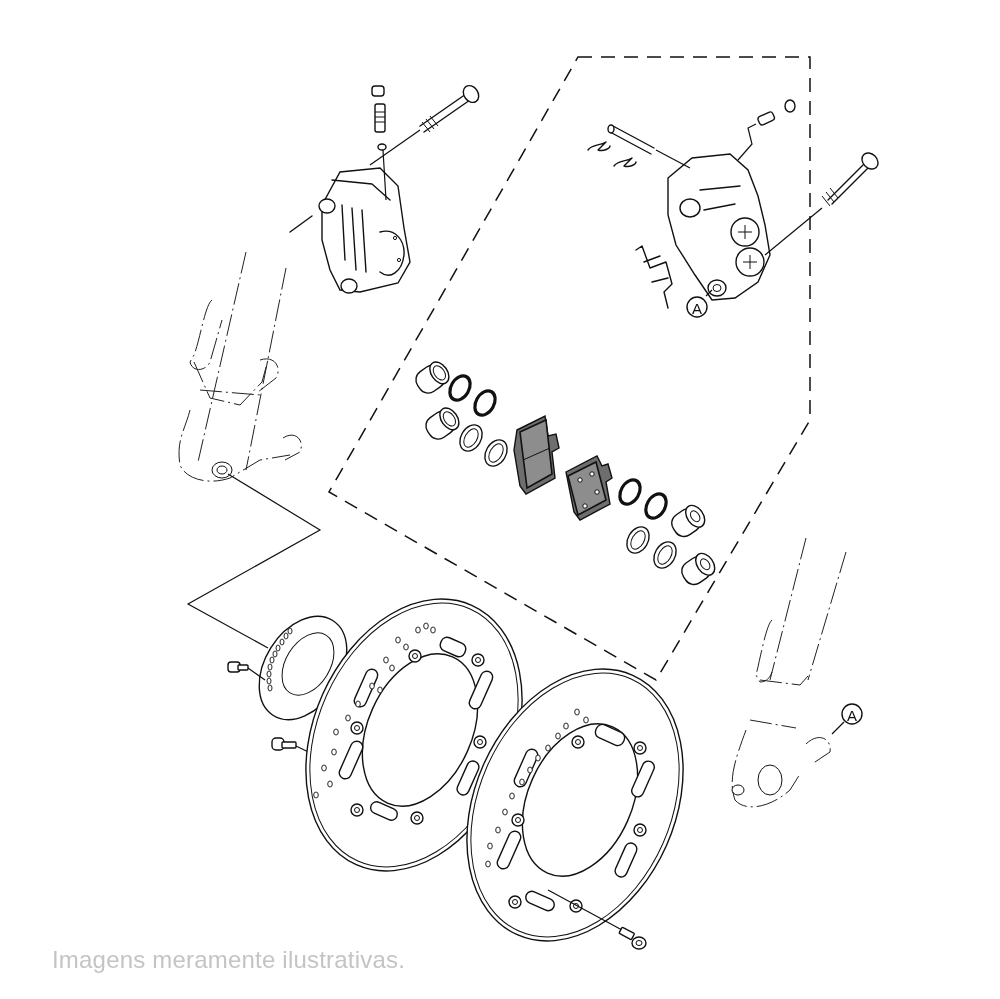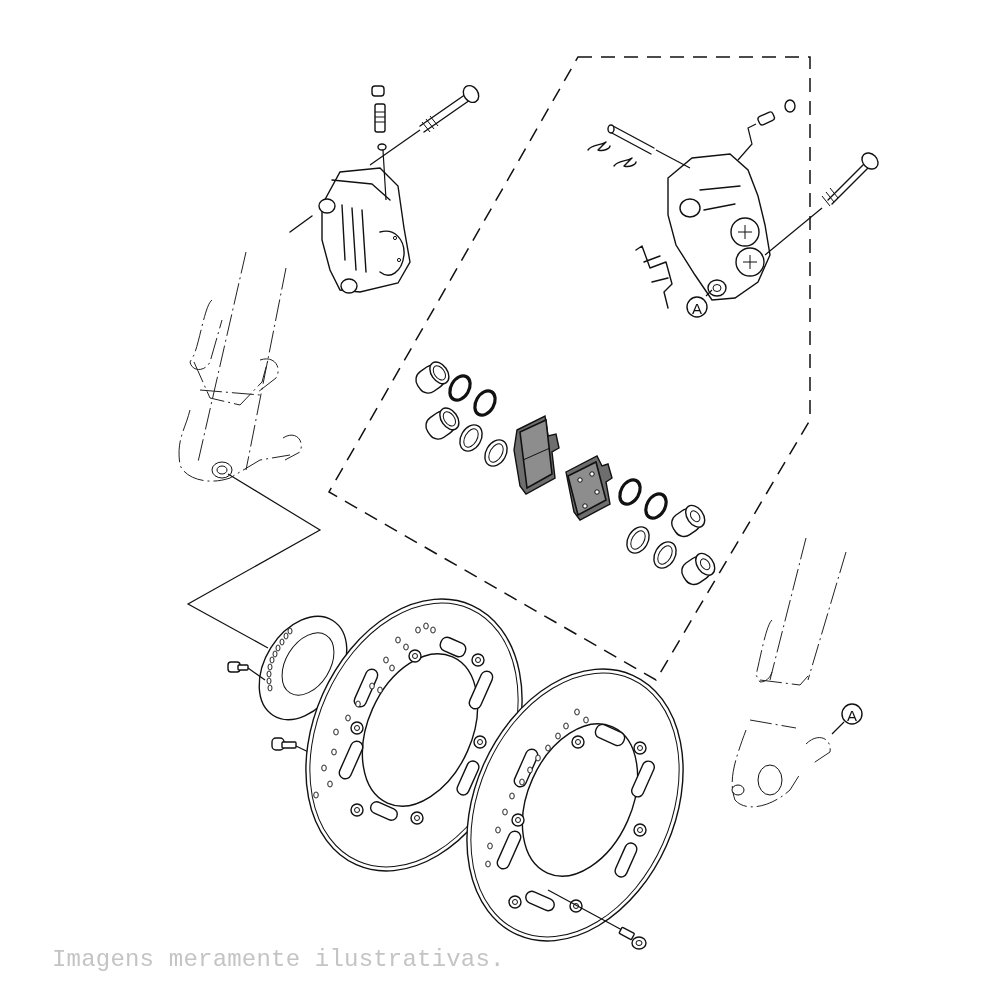--- a/index.html
+++ b/index.html
@@ -10,21 +10,21 @@
   .dash { fill: none; stroke: #111; stroke-width: 1.5; stroke-dasharray: 14 9; }
   .chain { fill: none; stroke: #222; stroke-width: 1; stroke-dasharray: 22 4 2 4; }
   .leader { fill: none; stroke: #111; stroke-width: 1.2; }
   .fillw { fill: #fff; stroke: #111; stroke-width: 1.4; }
   .seal { fill: #fff; stroke: #111; stroke-width: 3.2; }
   .pad { fill: #8d8d8d; stroke: #111; stroke-width: 1.6; }
   .backplate { fill: #6e6e6e; stroke: #111; stroke-width: 1.4; }
   .hole { fill: #fff; stroke: #111; stroke-width: 1; }
   .callout-circle { fill: #fff; stroke: #111; stroke-width: 1.4; }
   .callout-text { font-family: "Liberation Sans", sans-serif; font-size: 15px; fill: #111; text-anchor: middle; dominant-baseline: central; }
-  #caption { position: absolute; left: 52px; top: 946px; font-family: Liberation Mono, monospace; font-size: 24px; color: #c4c4c4; letter-spacing: 0.2px; white-space: nowrap; }
+  #caption { position: absolute; left: 52px; top: 946px; font-family: Liberation Sans, sans-serif; font-size: 24px; color: #c4c4c4; letter-spacing: 0.2px; white-space: nowrap; }
 </style>
 </head>
 <body>
 
 <svg id="diagram" viewBox="0 0 1000 999" xmlns="http://www.w3.org/2000/svg">
 
   <polygon class="dash" points="578,57 810,57 810,420 656,680 329,492"></polygon>
 
   <g>
     <path class="chain" d="M246,252 L198,462"></path>

